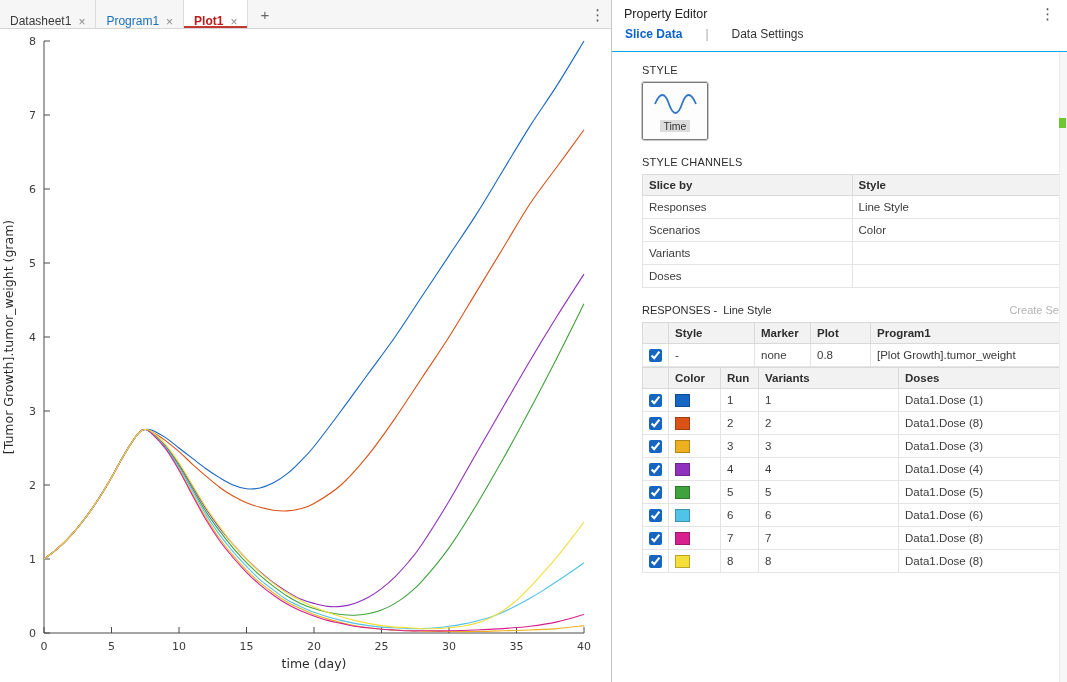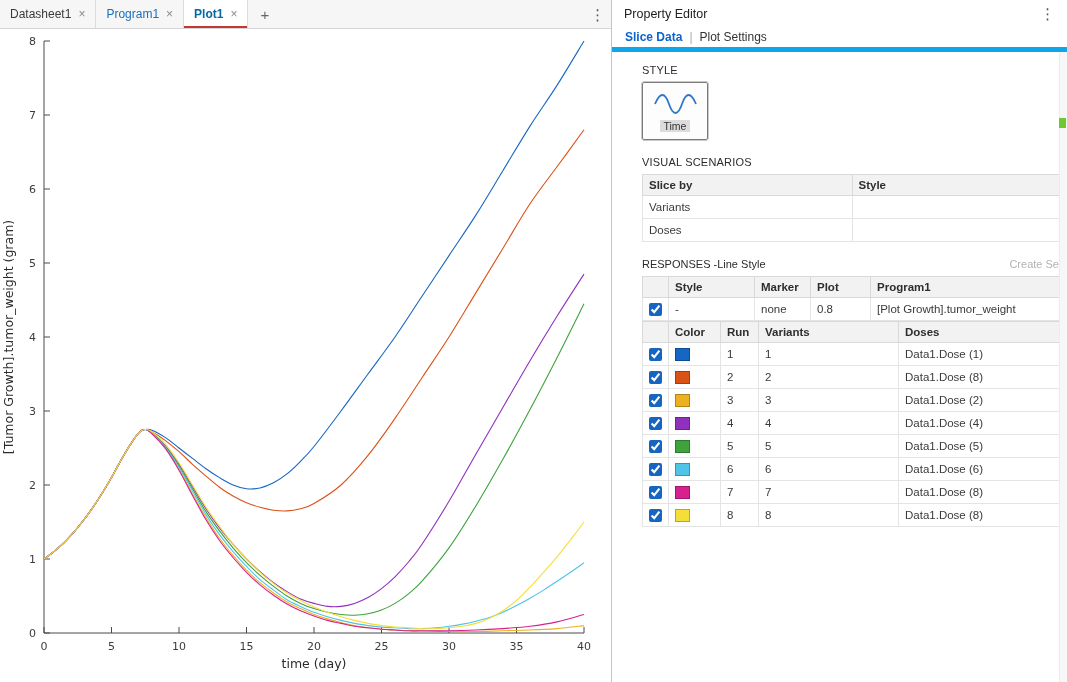--- a/index.html
+++ b/index.html
@@ -3,37 +3,37 @@
 <meta charset="utf-8">
 <style>
   * { margin:0; padding:0; box-sizing:border-box; }
   html,body { width:1067px; height:682px; overflow:hidden; }
   body { font-family:"Liberation Sans",sans-serif; font-size:12px; color:#333; background:#fff; }
   .app { display:flex; width:1067px; height:682px; }
 
   
   .left-panel { width:612px; min-width:612px; border-right:1px solid #c4c4c4; display:flex; flex-direction:column; background:#fff; }
   .tabbar { height:29px; background:#f6f6f6; border-bottom:1px solid #d5d5d5; display:flex; align-items:stretch; position:relative; }
-  .tab { display:flex; align-items:center; gap:7px; padding:0 10px; border-right:1px solid #dcdcdc; color:#3a3a3a; cursor:default; }
+  .tab { display:flex; align-items:flex-end; gap:7px; padding:0 10px; border-right:1px solid #dcdcdc; color:#3a3a3a; cursor:default; }
   .tab .close-x { color:#8a8a8a; font-size:12px; line-height:1; }
   .tab.modified .tab-label { color:#1A6FBD; }
   .tab.active { background:#fff; box-shadow:inset 0 -2px 0 #C23934; }
-  .tab.active .tab-label { font-weight:bold; color:#0369a1; }
+  .tab.active .tab-label { font-weight:bold; color:#b91c1c; }
   .tab-plus { display:flex; align-items:center; padding:0 12px; color:#666; font-size:15px; }
   .tab-kebab { position:absolute; right:6px; top:0; height:29px; display:flex; align-items:center; color:#555; font-size:15px; }
   .plot-area { flex:1; background:#fff; }
   svg.plot { display:block; }
   .tick { font-size:11px; fill:#3c3c3c; font-family:"DejaVu Sans",sans-serif; }
   .axis-label { font-size:12.5px; fill:#2b2b2b; font-family:"DejaVu Sans",sans-serif; }
 
   
   .right-panel { flex:1; position:relative; background:#fff; overflow:hidden; }
   .pe-header { height:27px; display:flex; align-items:center; justify-content:space-between; padding:0 12px; font-size:12.5px; color:#222; }
   .pe-kebab { color:#555; font-size:15px; }
-  .pe-tabs { height:25px; display:flex; align-items:center; gap:7px; padding:0 13px; border-bottom:5px solid #0ea5e9; }
+  .pe-tabs { height:25px; display:flex; align-items:flex-start; gap:23px; padding:0 13px; border-bottom:1px solid #0ea5e9; }
   .pe-tab { color:#333; cursor:default; }
   .pe-tab.active { color:#0B63CE; font-weight:bold; }
   .pe-tab-sep { color:#aaa; }
   .pe-body { padding:10px 10px 0 30px; }
 
   .section-label { font-size:11px; color:#2c2c2c; margin:2px 0 6px; letter-spacing:.2px; }
 
   .style-buttons { display:flex; gap:8px; margin-bottom:16px; }
   .style-btn { width:66px; height:58px; display:flex; flex-direction:column; align-items:center; justify-content:center; gap:3px; border:1px solid #b9cfe4; background:#fff; border-radius:2px; cursor:default; }
   .style-btn.selected { border:1px solid #7a7a7a; outline:1px solid #c9c9c9; background:#fdfdfd; }
@@ -43,21 +43,21 @@
   .pe-table { width:420px; border-collapse:collapse; font-size:11.5px; table-layout:fixed; }
   .pe-table th { background:#f2f2f2; border:1px solid #d9d9d9; padding:4px 6px; text-align:left; font-weight:bold; color:#2e2e2e; }
   .pe-table td { border:1px solid #e4e4e4; padding:3px 6px; height:23px; color:#3a3a3a; background:#fff; }
   .pe-table td.cb, .pe-table th.cb { text-align:center; padding:3px 2px; }
   .pe-table input[type=checkbox] { width:13px; height:13px; accent-color:#1665C0; margin:0; vertical-align:middle; }
   .muted { color:#9a9a9a; }
   .num { color:#808080; }
   .dose { color:#4E7CA8; white-space:nowrap; overflow:hidden; text-overflow:ellipsis; }
   .swatch { display:inline-block; width:15px; height:13px; border:1px solid rgba(0,0,0,.25); vertical-align:middle; }
 
-  .table-caption { width:420px; display:flex; align-items:baseline; margin:16px 0 6px; font-size:11px; color:#2c2c2c; }
+  .table-caption { width:420px; display:flex; align-items:baseline; gap:6px; margin:16px 0 6px; font-size:11px; color:#2c2c2c; }
   .cap-sub { color:#2c2c2c; }
   .create-set { margin-left:auto; color:#b3b3b3; }
 
   .pe-scroll { position:absolute; top:52px; right:0; bottom:0; width:8px; background:#f7f7f7; border-left:1px solid #ececec; }
   .scroll-marker { position:absolute; top:118px; right:1px; width:7px; height:10px; background:#6FC832; }
 </style>
 </head>
 <body>
 
 <div class="app">
@@ -134,48 +134,56 @@
   </div>
 
   <div class="right-panel">
     <div class="pe-header">
       <span>Property Editor</span>
       <span class="pe-kebab">⋮</span>
     </div>
     <div class="pe-tabs">
       <span class="pe-tab active">Slice Data</span>
       <span class="pe-tab-sep">|</span>
-      <span class="pe-tab">Plot Settings</span>
+      <span class="pe-tab">Data Settings</span>
     </div>
 
     <div class="pe-body">
 
       <div class="section-label">STYLE</div>
       <div class="style-buttons">
         <div class="style-btn selected">
           <svg width="46" height="27" viewBox="0 0 46 27">
             <path d="M3,14 C8,2 13,2 17,14 S26,26 30,14 S39,2 44,14" fill="none" stroke="#2F76C8" stroke-width="1.8"></path>
           </svg>
           <span class="style-label">Time</span>
         </div>
       </div>
 
-      <div class="section-label">VISUAL SCENARIOS</div>
+      <div class="section-label">STYLE CHANNELS</div>
       <table class="pe-table">
         <colgroup>
             <col style="width:50%">
             <col style="width:50%">
           </colgroup>
         <thead>
           <tr>
             <th>Slice by</th>
             <th>Style</th>
           </tr>
         </thead>
         <tbody id="vc-body">
+            <tr>
+              <td class="muted">Responses</td>
+              <td>Line Style</td>
+            </tr>
+            <tr>
+              <td class="muted">Scenarios</td>
+              <td>Color</td>
+            </tr>
             <tr>
               <td class="">Variants</td>
               <td></td>
             </tr>
             <tr>
               <td class="">Doses</td>
               <td></td>
             </tr>
           </tbody>
       </table>
@@ -243,21 +251,21 @@
               <td><span class="swatch" style="background:#DB5217"></span></td>
               <td class="num">2</td>
               <td class="num">2</td>
               <td class="dose">Data1.Dose (8)</td>
             </tr>
             <tr>
               <td class="cb"><input type="checkbox" checked="" style=""></td>
               <td><span class="swatch" style="background:#EDB120"></span></td>
               <td class="num">3</td>
               <td class="num">3</td>
-              <td class="dose">Data1.Dose (2)</td>
+              <td class="dose">Data1.Dose (3)</td>
             </tr>
             <tr>
               <td class="cb"><input type="checkbox" checked="" style=""></td>
               <td><span class="swatch" style="background:#9031BE"></span></td>
               <td class="num">4</td>
               <td class="num">4</td>
               <td class="dose">Data1.Dose (4)</td>
             </tr>
             <tr>
               <td class="cb"><input type="checkbox" checked="" style=""></td>

